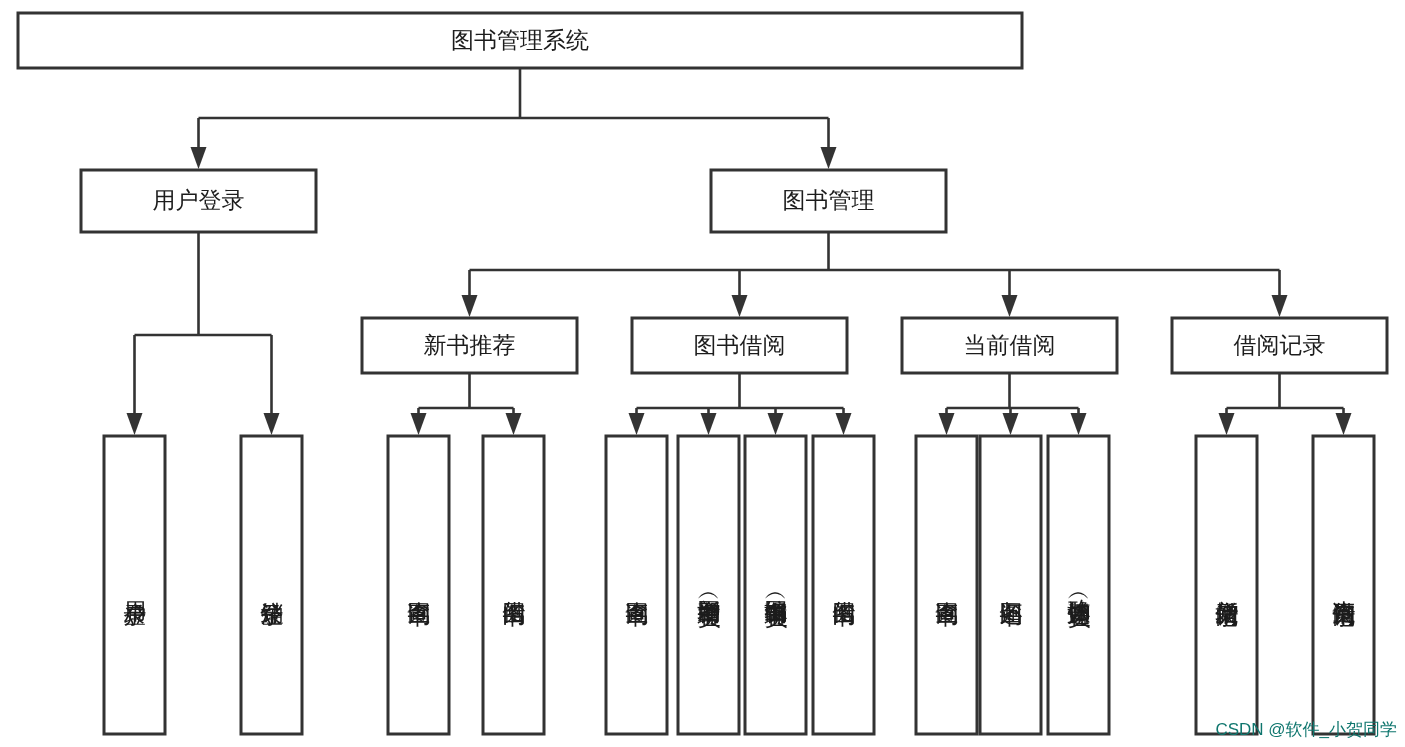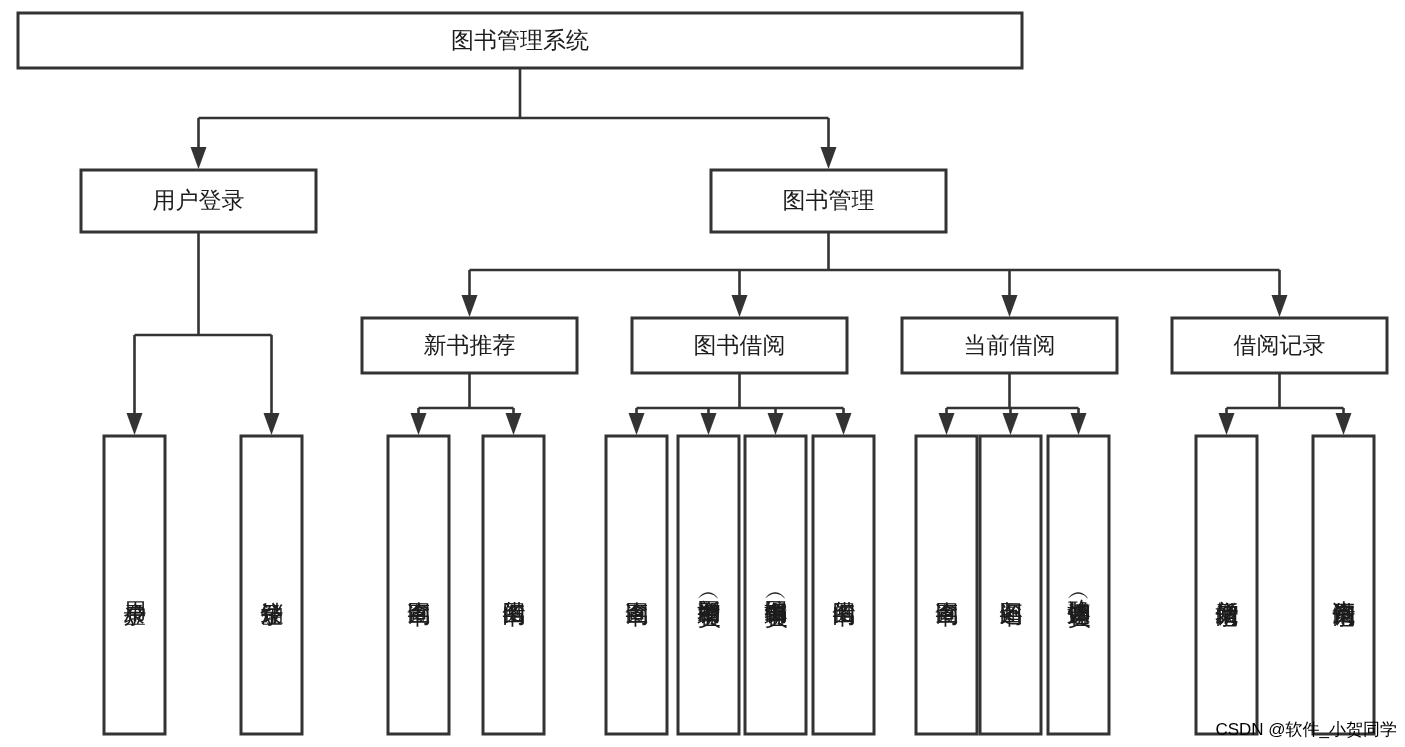--- a/index.html
+++ b/index.html
@@ -61,21 +61,21 @@
     display: flex;
     align-items: center;
     justify-content: center;
     white-space: nowrap;
     pointer-events: none;
   }
   .watermark {
     position: absolute;
     right: 8px;
     bottom: 6px;
-    color: #000000;
+    color: #0f766e;
     font-size: 17px;
     font-family: "Liberation Sans", "DejaVu Sans", sans-serif;
     white-space: nowrap;
   }
 </style>
 </head>
 <body>
 
 <div id="diagram-root">
 

